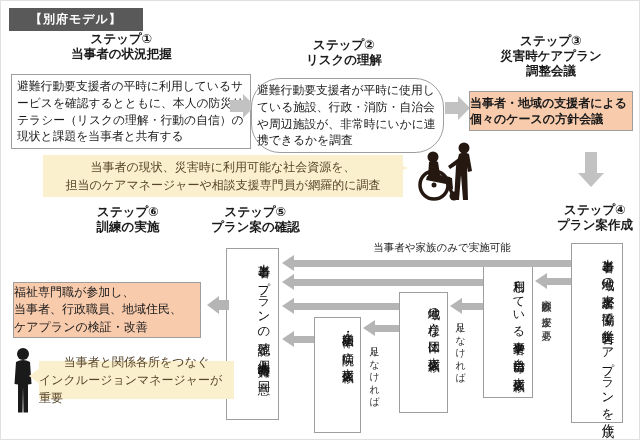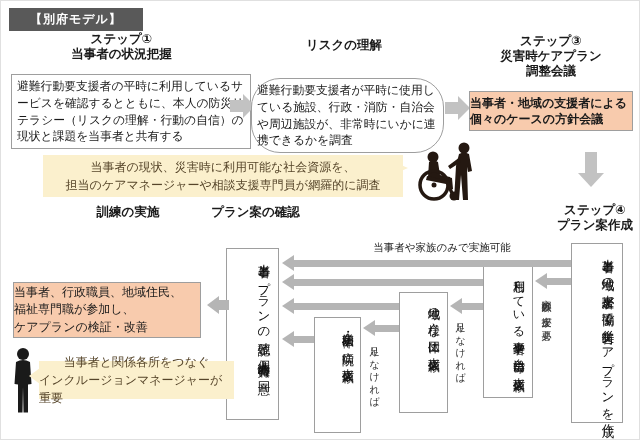--- a/index.html
+++ b/index.html
@@ -53,20 +53,21 @@
 
 <div id="canvas">
 
   <div class="abs badge" style="left:8px;top:7px;">【別府モデル】</div>
 
   <div class="abs steplbl" style="left:28px;top:31px;width:185px;">
     <div>ステップ①</div>
     <div>当事者の状況把握</div>
   </div>
   <div class="abs steplbl" style="left:248px;top:37px;width:190px;">
+    <div>ステップ②</div>
     <div>リスクの理解</div>
   </div>
   <div class="abs steplbl" style="left:468px;top:33px;width:164px;">
     <div>ステップ③</div>
     <div>災害時ケアプラン</div>
     <div>調整会議</div>
   </div>
 
   <div class="abs wbox" style="left:10px;top:73px;width:240px;">避難行動要支援者の平時に利用しているサービスを確認するとともに、本人の防災リテラシー（リスクの理解・行動の自信）の現状と課題を当事者と共有する</div>
 
@@ -107,23 +108,25 @@
       <path d="M22 35 l22 5 5 13 -3 1 -5 -11 -20 -4 z"></path>
     </g>
   </svg>
 
   <div class="abs arrowD" style="left:577px;top:151px;">
     <span class="body"></span>
       <span class="head"></span>
   </div>
 
   <div class="abs steplbl" style="left:62px;top:204px;width:130px;">
+    <div>ステップ⑥</div>
     <div>訓練の実施</div>
   </div>
   <div class="abs steplbl" style="left:192px;top:204px;width:125px;">
+    <div>ステップ⑤</div>
     <div>プラン案の確認</div>
   </div>
   <div class="abs steplbl" style="left:544px;top:202px;width:100px;">
     <div>ステップ④</div>
     <div>プラン案作成</div>
   </div>
 
   <div class="abs caption" style="left:352px;top:240px;width:178px;">当事者や家族のみで実施可能</div>
 
   <div class="abs vbox" style="left:570px;top:242px;width:52px;height:180px;line-height:25px;font-size:12.5px;">当事者と地域の支援者が協働で災害時ケアプランを作成</div>
@@ -166,22 +169,22 @@
       <span class="head"></span>
   </div>
   <div class="abs vlabel" style="left:366px;top:338px;height:68px;">足りなければ</div>
 
   <div class="abs arrowLF" style="left:206px;top:295px;width:22px;">
     <span class="body"></span>
       <span class="head"></span>
   </div>
 
   <div class="abs sbox sbox2" style="left:12px;top:281px;width:188px;height:56px;">
+    <div class="ln">福祉専門職が参加し、</div>
     <div class="ln">当事者、行政職員、地域住民、</div>
-    <div class="ln">福祉専門職が参加し、</div>
     <div class="ln">ケアプランの検証・改善</div>
   </div>
 
   <svg class="abs" style="left:8px;top:346px;" width="28" height="70" viewBox="0 0 28 70">
     <g fill="#1a1a1a">
       <circle cx="14" cy="7" r="6"></circle>
       <path d="M7 15 q7 -4 14 0 l1.5 22 -3.5 0.5 0 28 h-4.5 l-0.5 -26 -0.5 26 h-4.5 l0 -28 -3.5 -0.5 z"></path>
     </g>
   </svg>
 

